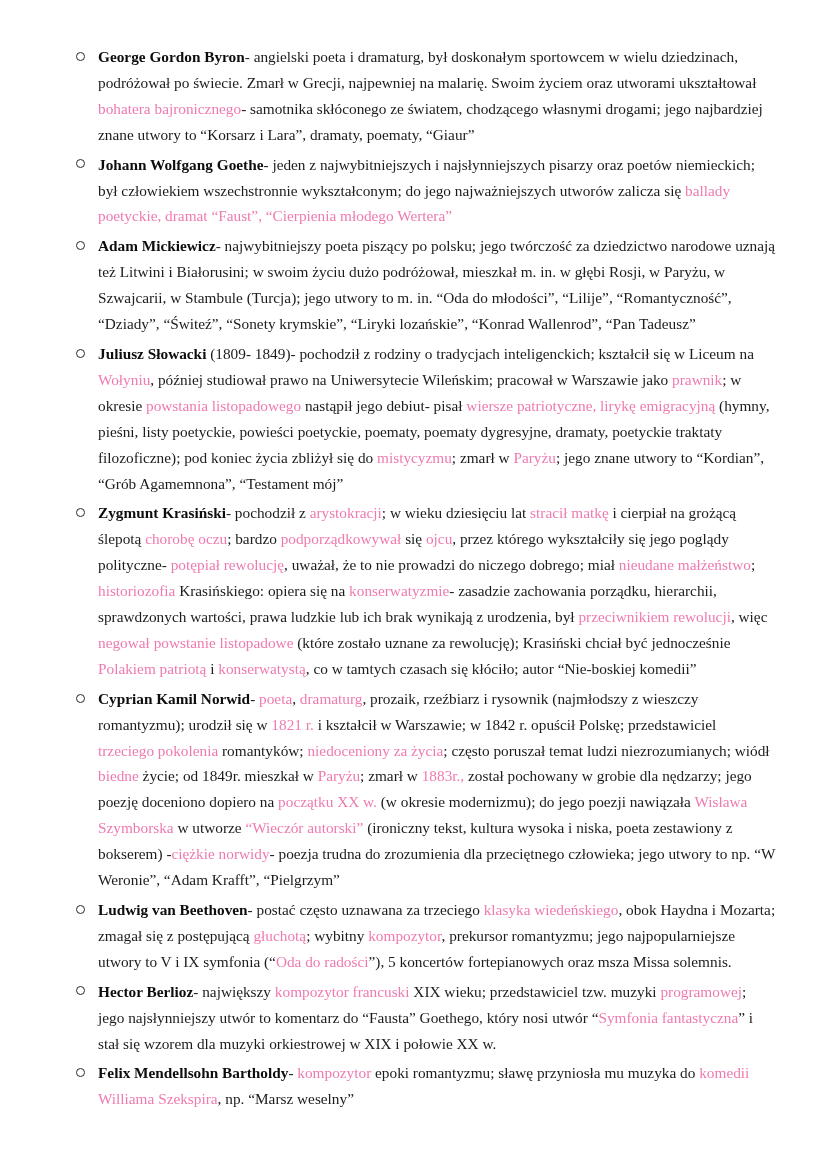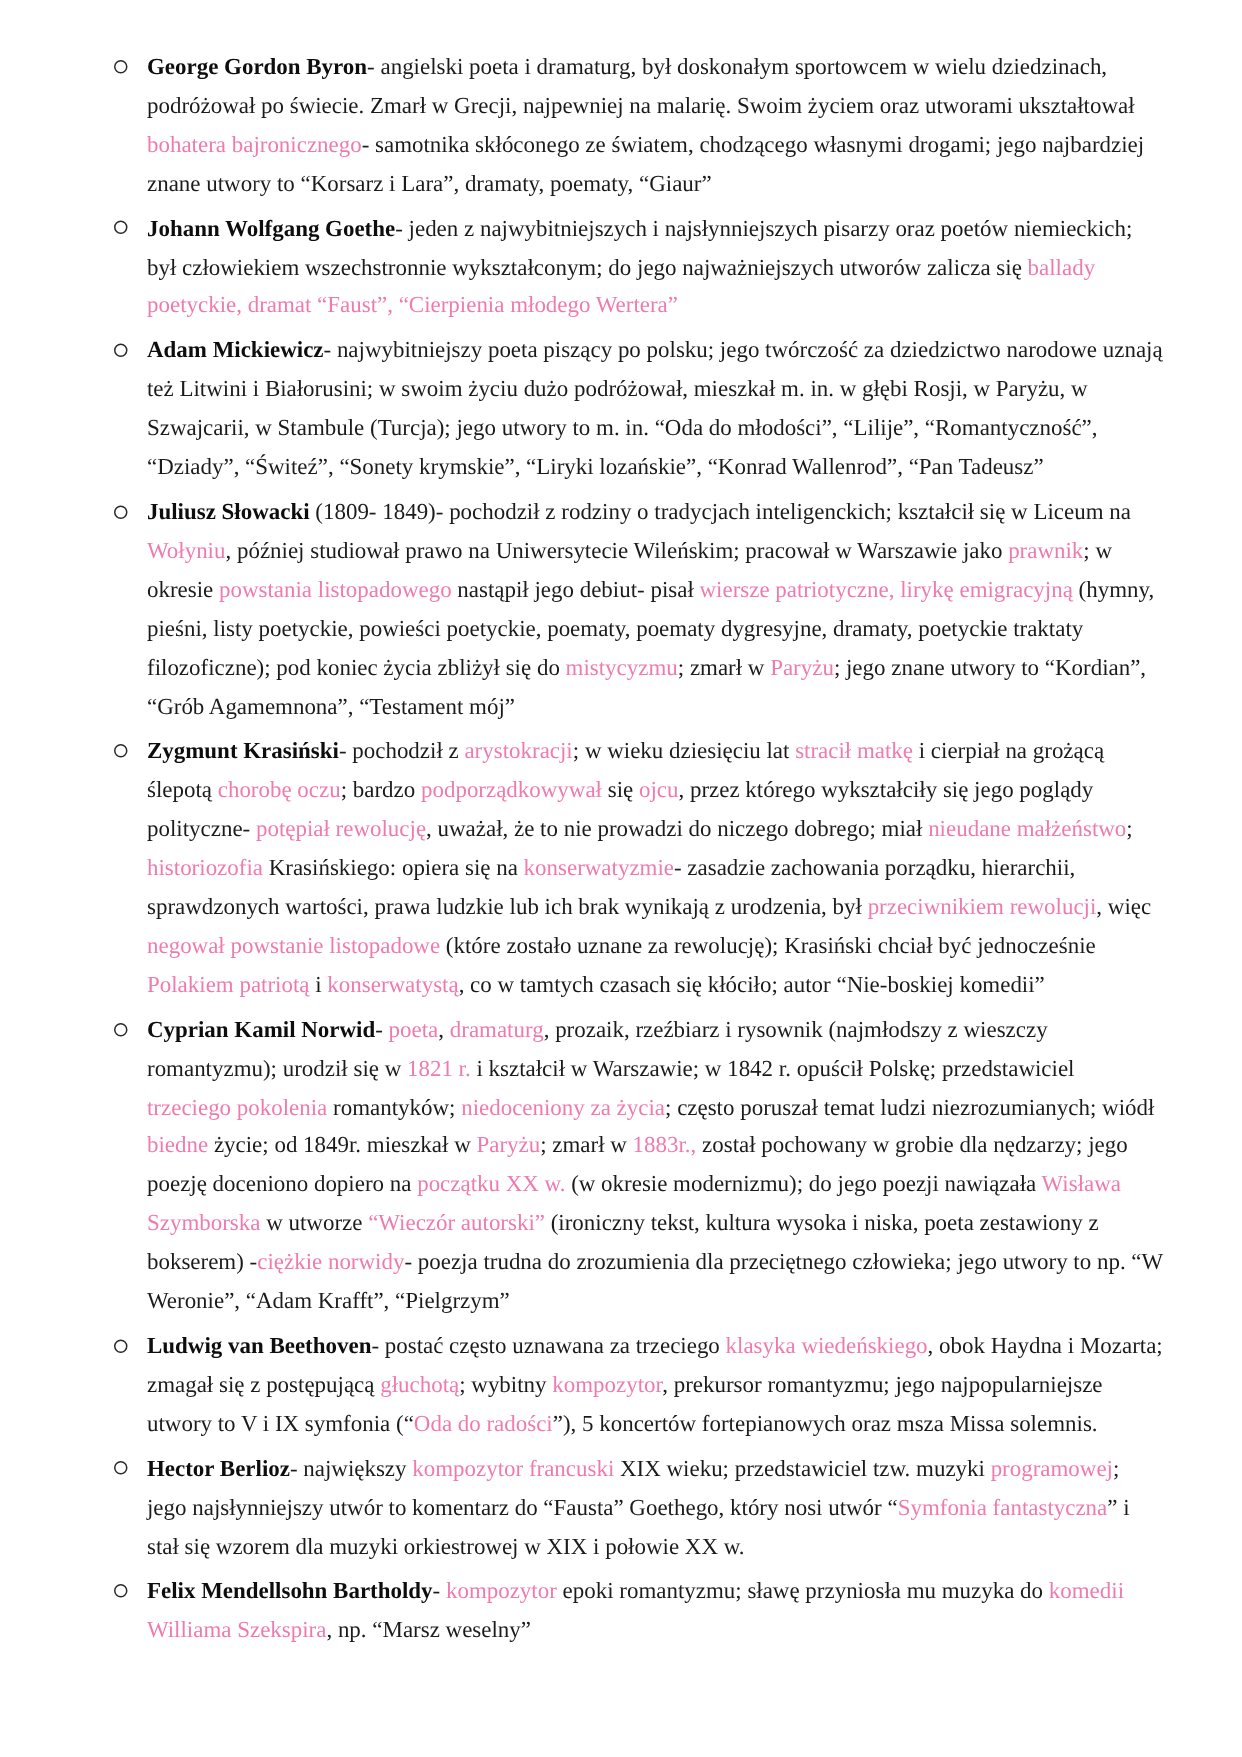--- a/index.html
+++ b/index.html
@@ -16,21 +16,21 @@
   }
   .page {
     position: relative;
     width: 828px;
     height: 1171px;
     background: #ffffff;
   }
   .notes-list {
     position: absolute;
     left: 0;
-    top: 32px;
+    top: 44px;
     width: 828px;
     padding: 0;
     margin: 0;
     list-style: none;
   }
   .note-item {
     position: relative;
     margin: 0 0 4px 0;
     padding: 0 52px 0 98px;
     font-size: 15.3px;

